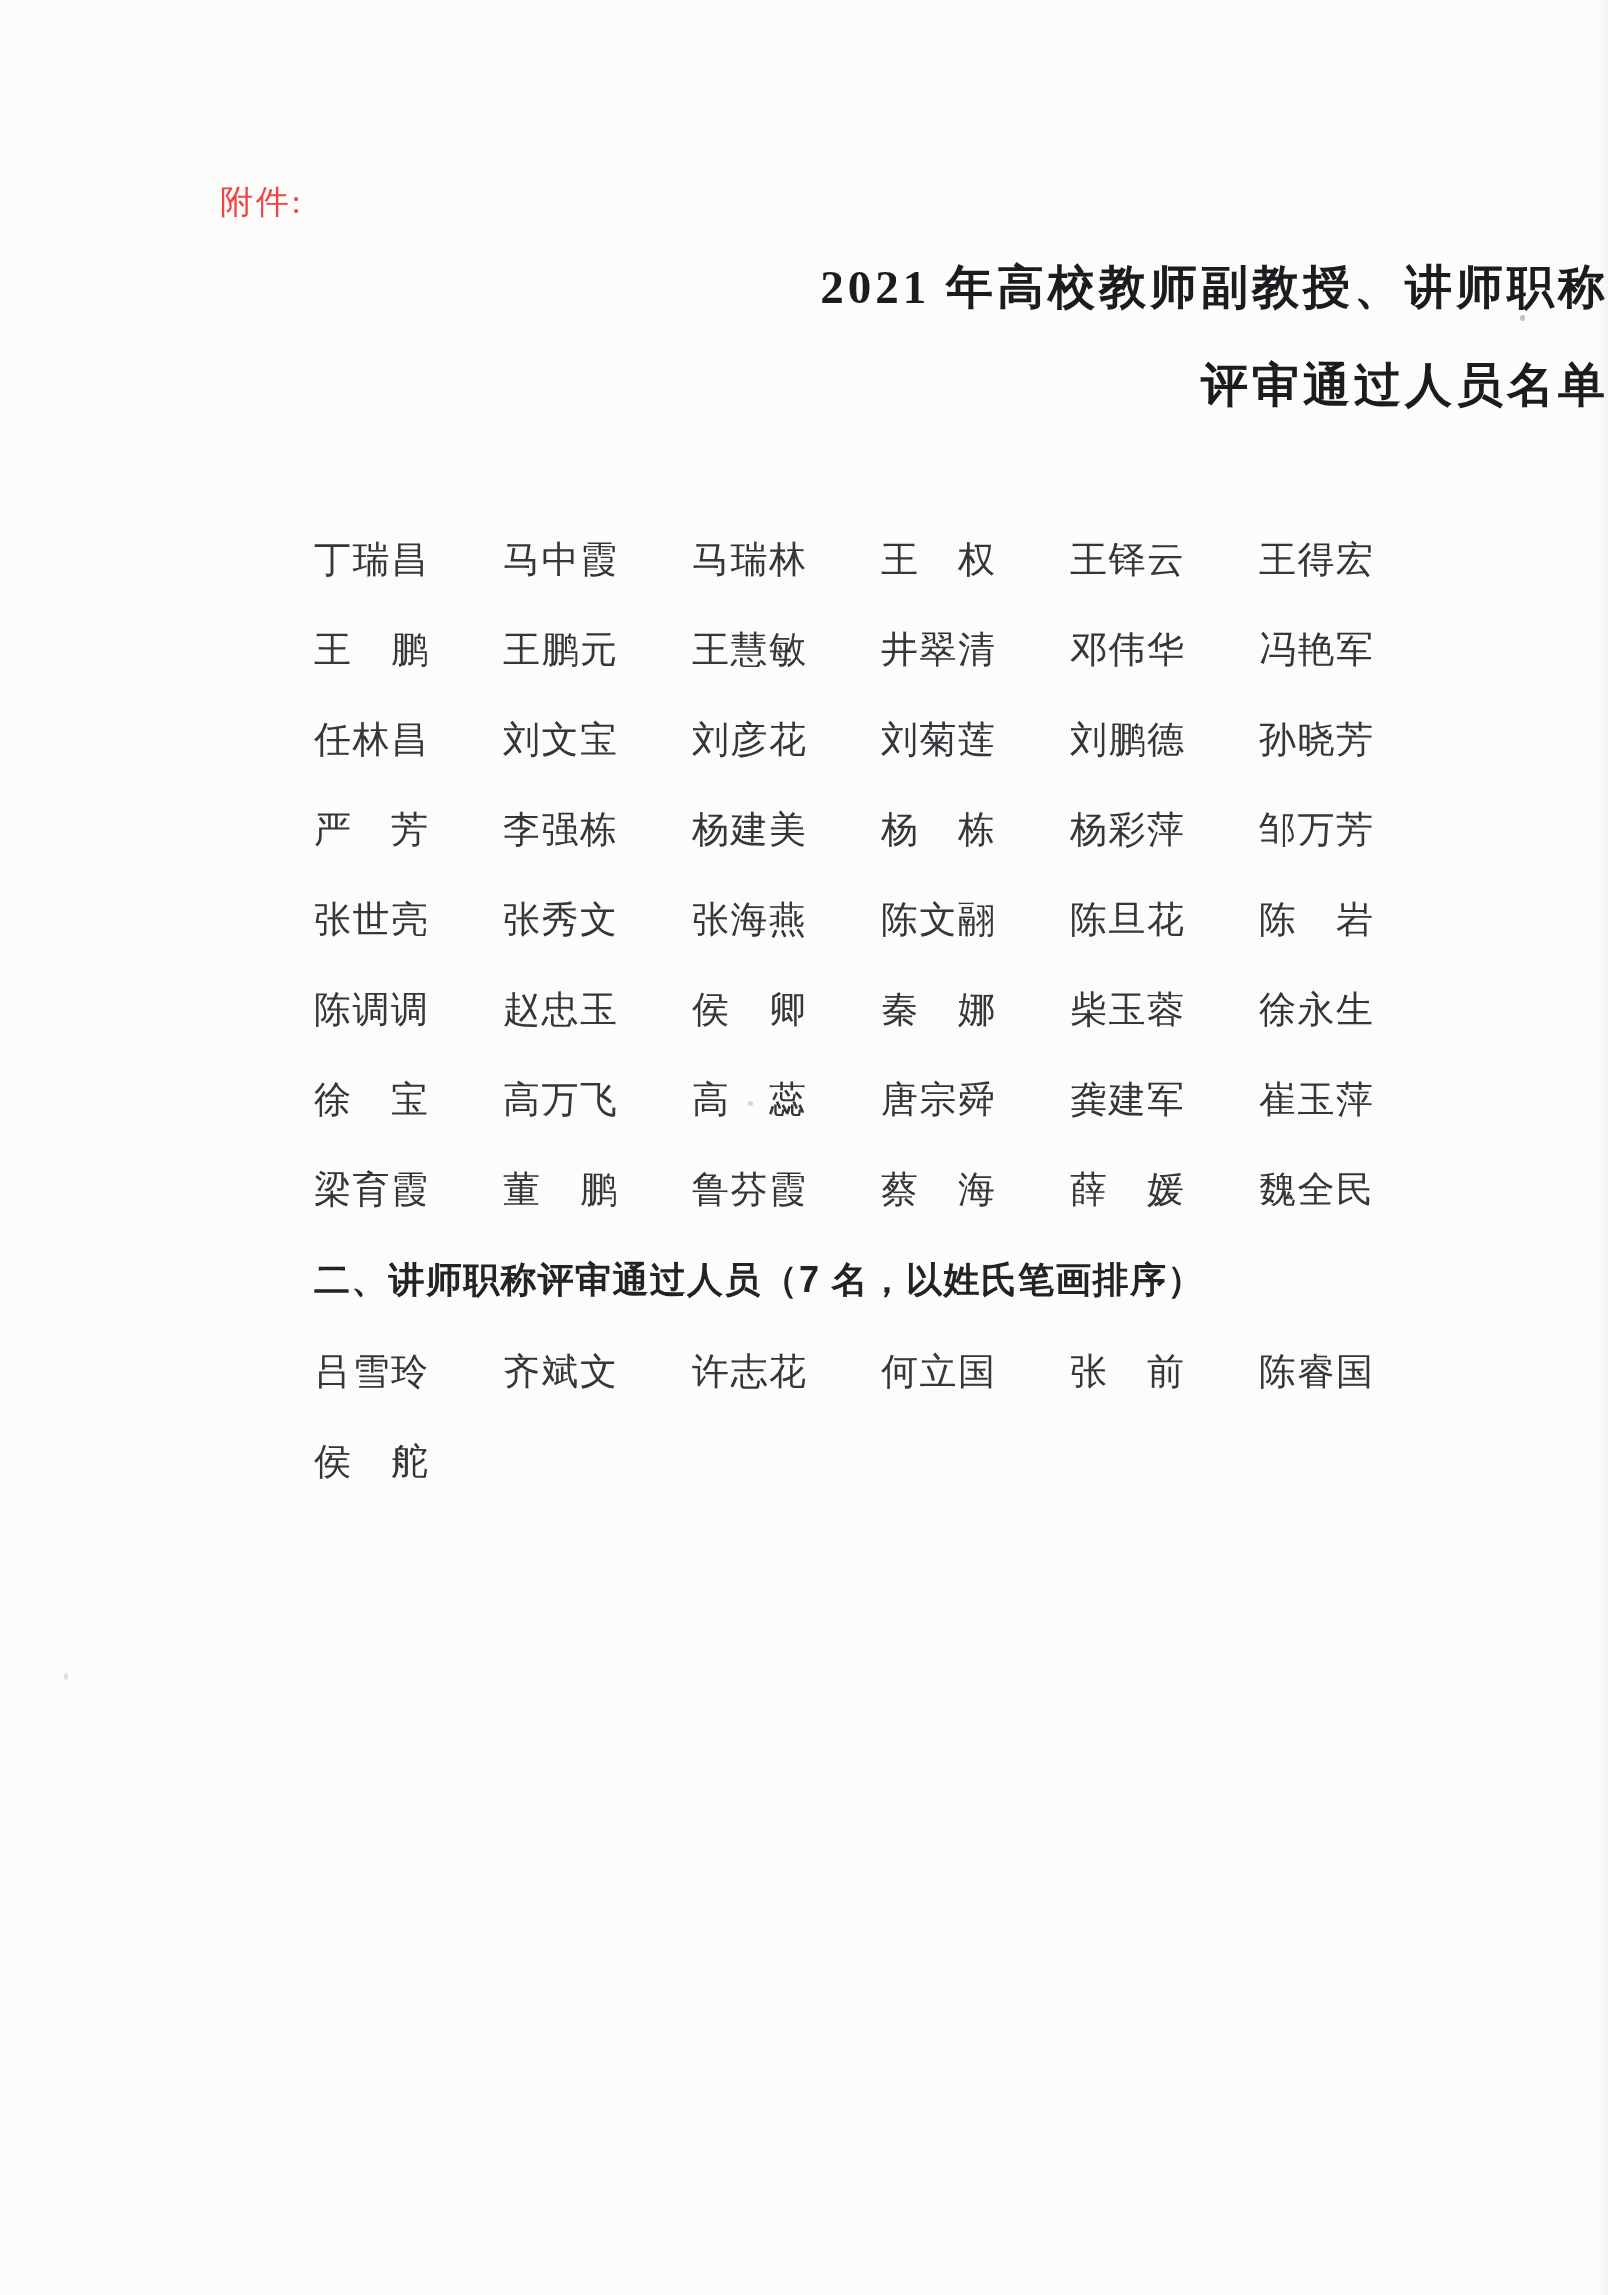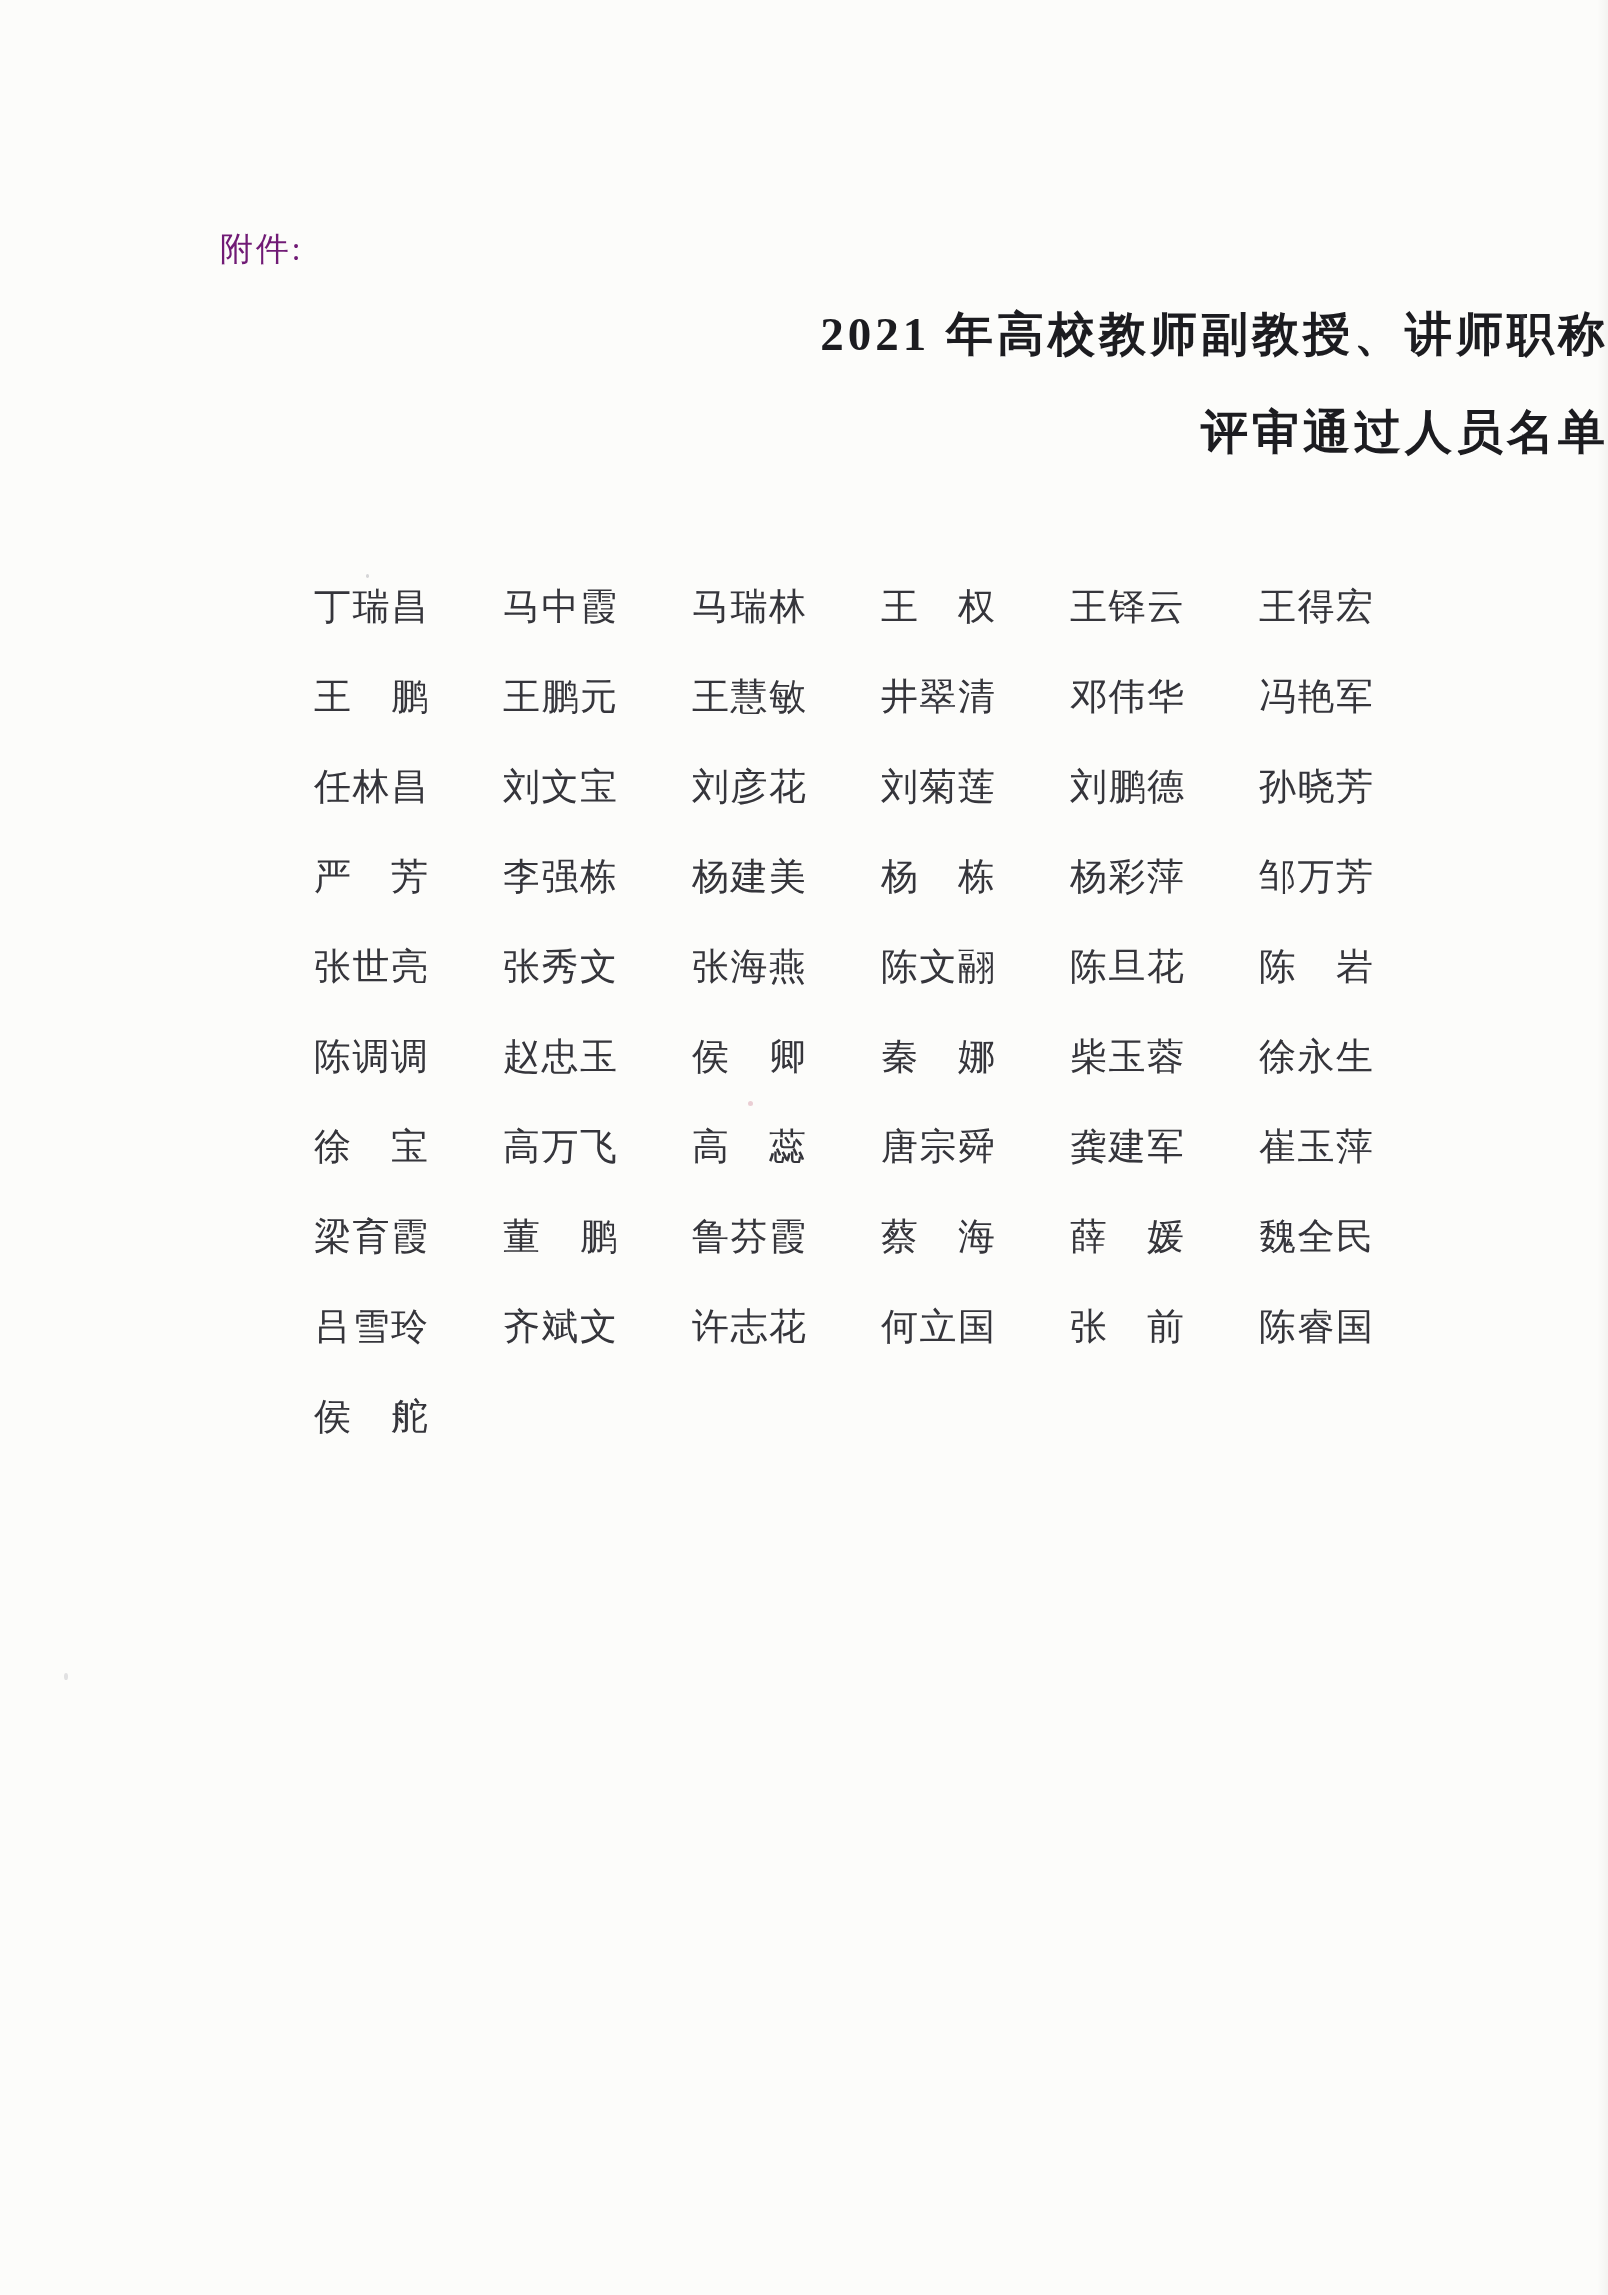--- a/index.html
+++ b/index.html
@@ -25,23 +25,22 @@
     position: absolute;
     top: 0; right: 0;
     width: 12px; height: 100%;
     background: linear-gradient(to right, rgba(0,0,0,0), rgba(0,0,0,0.04));
     pointer-events: none;
   }
   .attachment {
     margin-left: 220px;
     font-size: 33px;
     line-height: 33px;
-    color: #701a75;
+    color: #ef4444;
     letter-spacing: 2.7px;
-    margin-top: 47px;
   }
   .title-line {
     text-align: right;
     font-weight: 700;
     font-size: 47px;
     line-height: 47px;
     color: #1c1c20;
     letter-spacing: 4px;
     font-family: "Liberation Serif", serif;
   }
@@ -341,20 +340,21 @@
           <div class="name">
             <span>魏</span>
             <span>全</span>
             <span>民</span>
           </div>
         </div>
       </div>
   </div>
 
   <div class="section lecturers">
+    <div class="section-heading">二、讲师职称评审通过人员（7 名，以姓氏笔画排序）</div>
     <div class="rows">
         <div class="name-row">
           <div class="name">
             <span>吕</span>
             <span>雪</span>
             <span>玲</span>
           </div>
           <div class="name">
             <span>齐</span>
             <span>斌</span>

